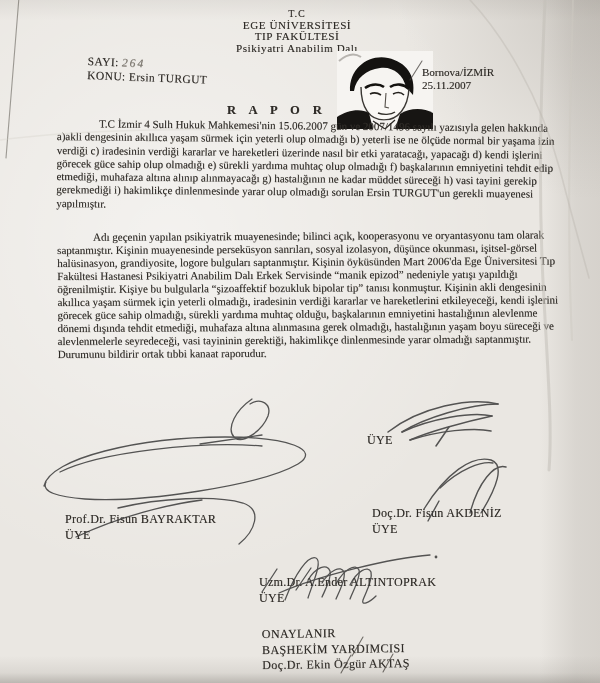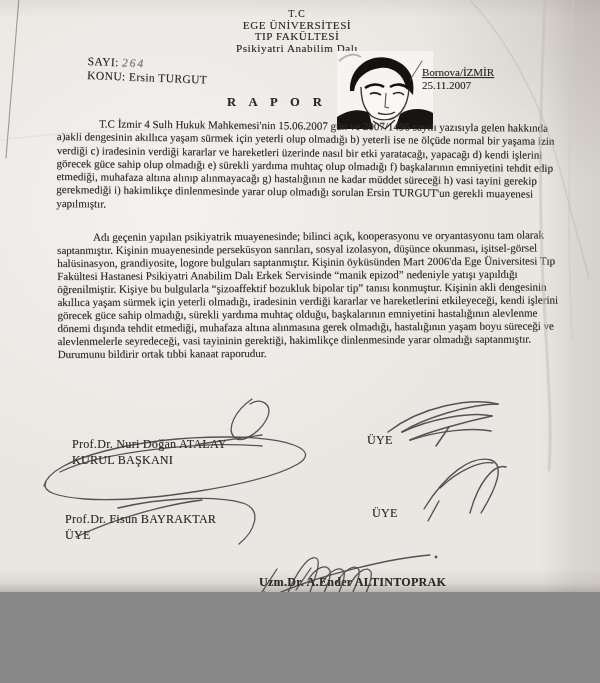--- a/index.html
+++ b/index.html
@@ -1,36 +1,36 @@
 <!DOCTYPE html>
 <html><head>
 <meta charset="utf-8">
 <style>
   html,body{margin:0;padding:0;background:#888;}
   #page{
-    position:relative;width:600px;height:592px;overflow:hidden;
+    position:relative;width:600px;height:683px;overflow:hidden;
     font-family:"Liberation Serif","DejaVu Serif",serif;
     color:#2e2b27;
     background:
       radial-gradient(ellipse at 28% 35%, rgba(255,255,255,.45), transparent 55%),
       radial-gradient(circle at 100% 0%, rgba(140,134,126,.30), transparent 22%),
       linear-gradient(to right, transparent 90%, rgba(140,134,126,.18) 96%, rgba(168,162,154,.30) 100%),
       linear-gradient(to top, rgba(110,105,98,.38) 0%, rgba(110,105,98,.12) 1.5%, transparent 4%),
       linear-gradient(to bottom, rgba(160,155,148,.18), transparent 3%),
       #eae7e2;
     text-shadow:0.3px 0.3px 0.6px rgba(70,65,58,.45);
   }
   .abs{position:absolute;}
   .hdr{width:600px;text-align:center;line-height:11.5px;}
   .hdr .h1{font-size:10px;letter-spacing:1px;}
   .hdr .h2{font-size:11px;letter-spacing:.6px;}
   .meta{font-size:11.5px;line-height:14px;letter-spacing:.4px;transform:rotate(2.2deg);transform-origin:left top;}
   .meta .hand{font-style:italic;color:#7d7870;letter-spacing:2px;}
   .placedate{font-size:11px;line-height:13px;}
-  .placedate .place{text-decoration:underline;}
+  .placedate .place{}
   .title{font-size:12.5px;font-weight:bold;letter-spacing:5px;}
   .para{font-size:11px;width:500px;text-align:left;}
   .p1{line-height:13.3px;text-indent:42px;transform:rotate(.55deg);transform-origin:left top;}
   .p2{line-height:13px;text-indent:36px;transform:rotate(-.3deg);transform-origin:left top;}
   .sig{font-size:12px;line-height:15.5px;letter-spacing:.3px;}
   .approval{font-size:12px;line-height:15.5px;letter-spacing:.4px;transform:rotate(-.8deg);}
   .photo{left:337px;top:51px;width:96px;height:78px;}
   svg{display:block;}
   #overlay{left:0;top:0;pointer-events:none;}
 </style>
@@ -73,44 +73,41 @@
       <path d="M96,78 L96,62 C86,56 72,57 63,63 L58,78 Z" fill="#171513"></path>
       <path d="M36,70 L48,78 L58,69" stroke="#2b2824" stroke-width="1.2" fill="#f3f1ee"></path>
     </svg>
   </div>
 
   <div class="abs placedate" style="left:422px;top:66px;">
     <div class="place">Bornova/İZMİR</div>
     <div>25.11.2007</div>
   </div>
 
-  <div class="abs title" style="left:227px;top:95px;">R A P O R</div>
+  <div class="abs title" style="left:227px;top:103px;">R A P O R</div>
 
   <div class="abs para p1" style="left:57px;top:117px;">T.C İzmir 4 Sulh Hukuk Mahkemesi'nin 15.06.2007 gün ve 2007/1496 sayılı yazısıyla gelen hakkında a)akli dengesinin akıllıca yaşam sürmek için yeterli olup olmadığı b) yeterli ise ne ölçüde normal bir yaşama izin verdiği c) iradesinin verdiği kararlar ve hareketleri üzerinde nasıl bir etki yaratacağı, yapacağı d) kendi işlerini görecek güce sahip olup olmadığı e) sürekli yardıma muhtaç olup olmadığı f) başkalarının emniyetini tehdit edip etmediği, muhafaza altına alınıp alınmayacağı g) hastalığının ne kadar müddet süreceği h) vasi tayini gerekip gerekmediği i) hakimlikçe dinlenmesinde yarar olup olmadığı sorulan Ersin TURGUT'un gerekli muayenesi yapılmıştır.</div>
   <div class="abs para p2" style="left:57px;top:231px;width:506px;">Adı geçenin yapılan psikiyatrik muayenesinde; bilinci açık, kooperasyonu ve oryantasyonu tam olarak saptanmıştır. Kişinin muayenesinde perseküsyon sanrıları, sosyal izolasyon, düşünce okunması, işitsel-görsel halüsinasyon, grandiyosite, logore bulguları saptanmıştır. Kişinin öyküsünden Mart 2006'da Ege Üniversitesi Tıp Fakültesi Hastanesi Psikiyatri Anabilim Dalı Erkek Servisinde “manik epizod” nedeniyle yatışı yapıldığı öğrenilmiştir. Kişiye bu bulgularla “şizoaffektif bozukluk bipolar tip” tanısı konmuştur. Kişinin akli dengesinin akıllıca yaşam sürmek için yeterli olmadığı, iradesinin verdiği kararlar ve hareketlerini etkileyeceği, kendi işlerini görecek güce sahip olmadığı, sürekli yardıma muhtaç olduğu, başkalarının emniyetini hastalığının alevlenme dönemi dışında tehdit etmediği, muhafaza altına alınmasına gerek olmadığı, hastalığının yaşam boyu süreceği ve alevlenmelerle seyredeceği, vasi tayininin gerektiği, hakimlikçe dinlenmesinde yarar olmadığı saptanmıştır. Durumunu bildirir ortak tıbbi kanaat raporudur.</div>
 
-  <div class="abs sig" style="left:72px;top:437px;">
-    <div>Prof.Dr. Nuri Doğan ATALAY</div>
-    <div>KURUL BAŞKANI</div>
-  </div>
 
   <div class="abs sig" style="left:367px;top:433px;">
     <div>ÜYE</div>
   </div>
 
   <div class="abs sig" style="left:65px;top:512px;">
     <div>Prof.Dr. Fisun BAYRAKTAR</div>
     <div>ÜYE</div>
   </div>
 
   <div class="abs sig" style="left:372px;top:506px;">
+    <div>Doç.Dr. Fisun AKDENİZ</div>
     <div>ÜYE</div>
   </div>
 
-  <div class="abs sig" style="left:259px;top:575px;font-weight:bold;">
+  <div class="abs sig" style="left:259px;top:575px;">
     <div>Uzm.Dr. A.Ender ALTINTOPRAK</div>
     <div>ÜYE</div>
   </div>
 
   <div class="abs approval" style="left:262px;top:626px;">
     <div>ONAYLANIR</div>
     <div>BAŞHEKİM YARDIMCISI</div>
     <div>Doç.Dr. Ekin Özgür AKTAŞ</div>
   </div>
 

